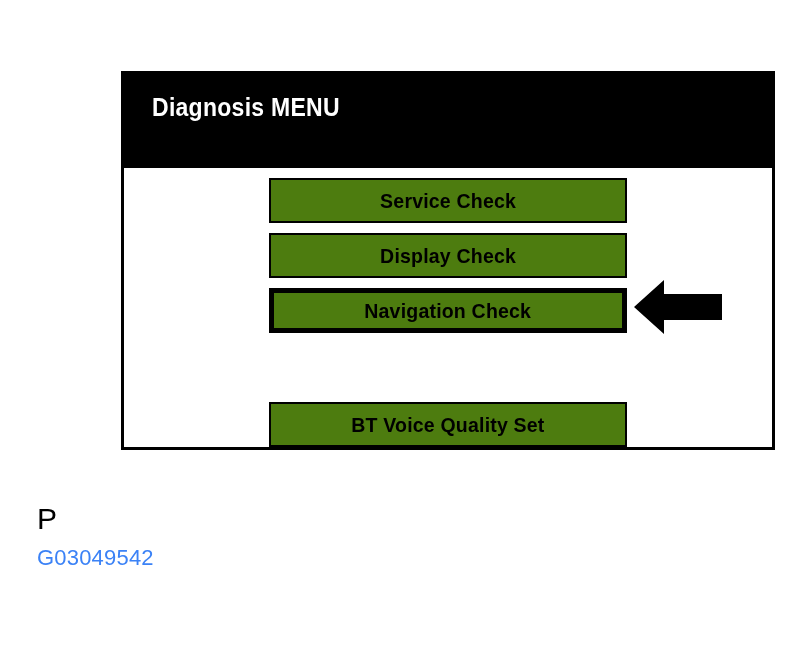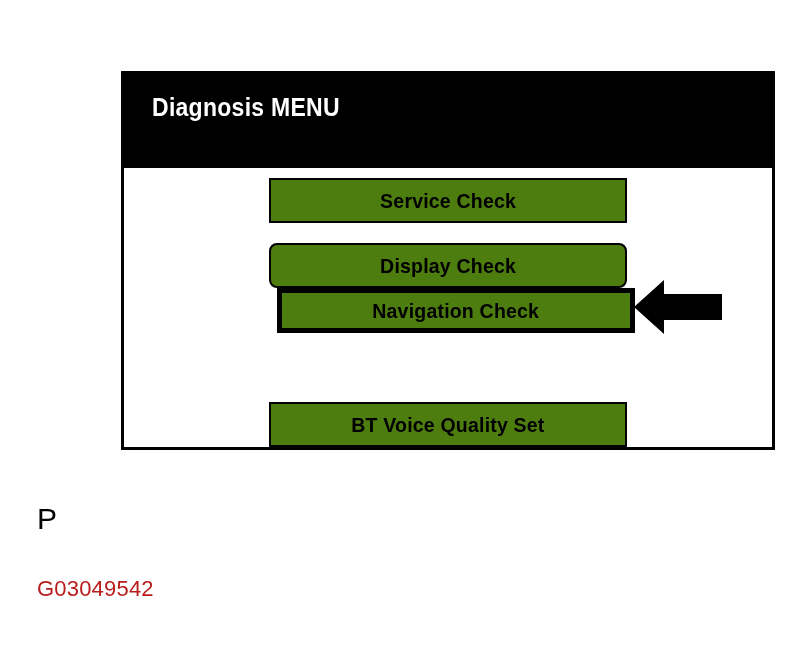--- a/index.html
+++ b/index.html
@@ -83,22 +83,22 @@
     font-size: 21px;
     font-weight: bold;
     letter-spacing: 0.2px;
     line-height: 1;
     white-space: nowrap;
     transform: scaleX(0.93);
   }
 
   
   .slot-0 { top: 10px; }
-  .slot-1 { top: 75px; border-radius: 8px; }
-  .slot-2 { top: 120px; margin-left: 8px; }
+  .slot-1 { top: 65px; }
+  .slot-2 { top: 120px; }
   .slot-3 { top: 175px; }
   .slot-4 { top: 234px; }
 
   
   #pointer-arrow {
     position: absolute;
     left: 634px;
     top: 278px;
     width: 88px;
     height: 58px;
@@ -111,24 +111,24 @@
     left: 37px;
     top: 504px;
     font-size: 30px;
     font-weight: normal;
     color: #000000;
     line-height: 1;
   }
   #caption-code {
     position: absolute;
     left: 37px;
-    top: 578px;
+    top: 547px;
     font-size: 22px;
     font-weight: normal;
-    color: #b91c1c;
+    color: #3b82f6;
     line-height: 1;
     letter-spacing: 0.2px;
   }
 </style>
 </head>
 <body>
 
 <div id="screen-panel">
 
   <div id="panel-header">

